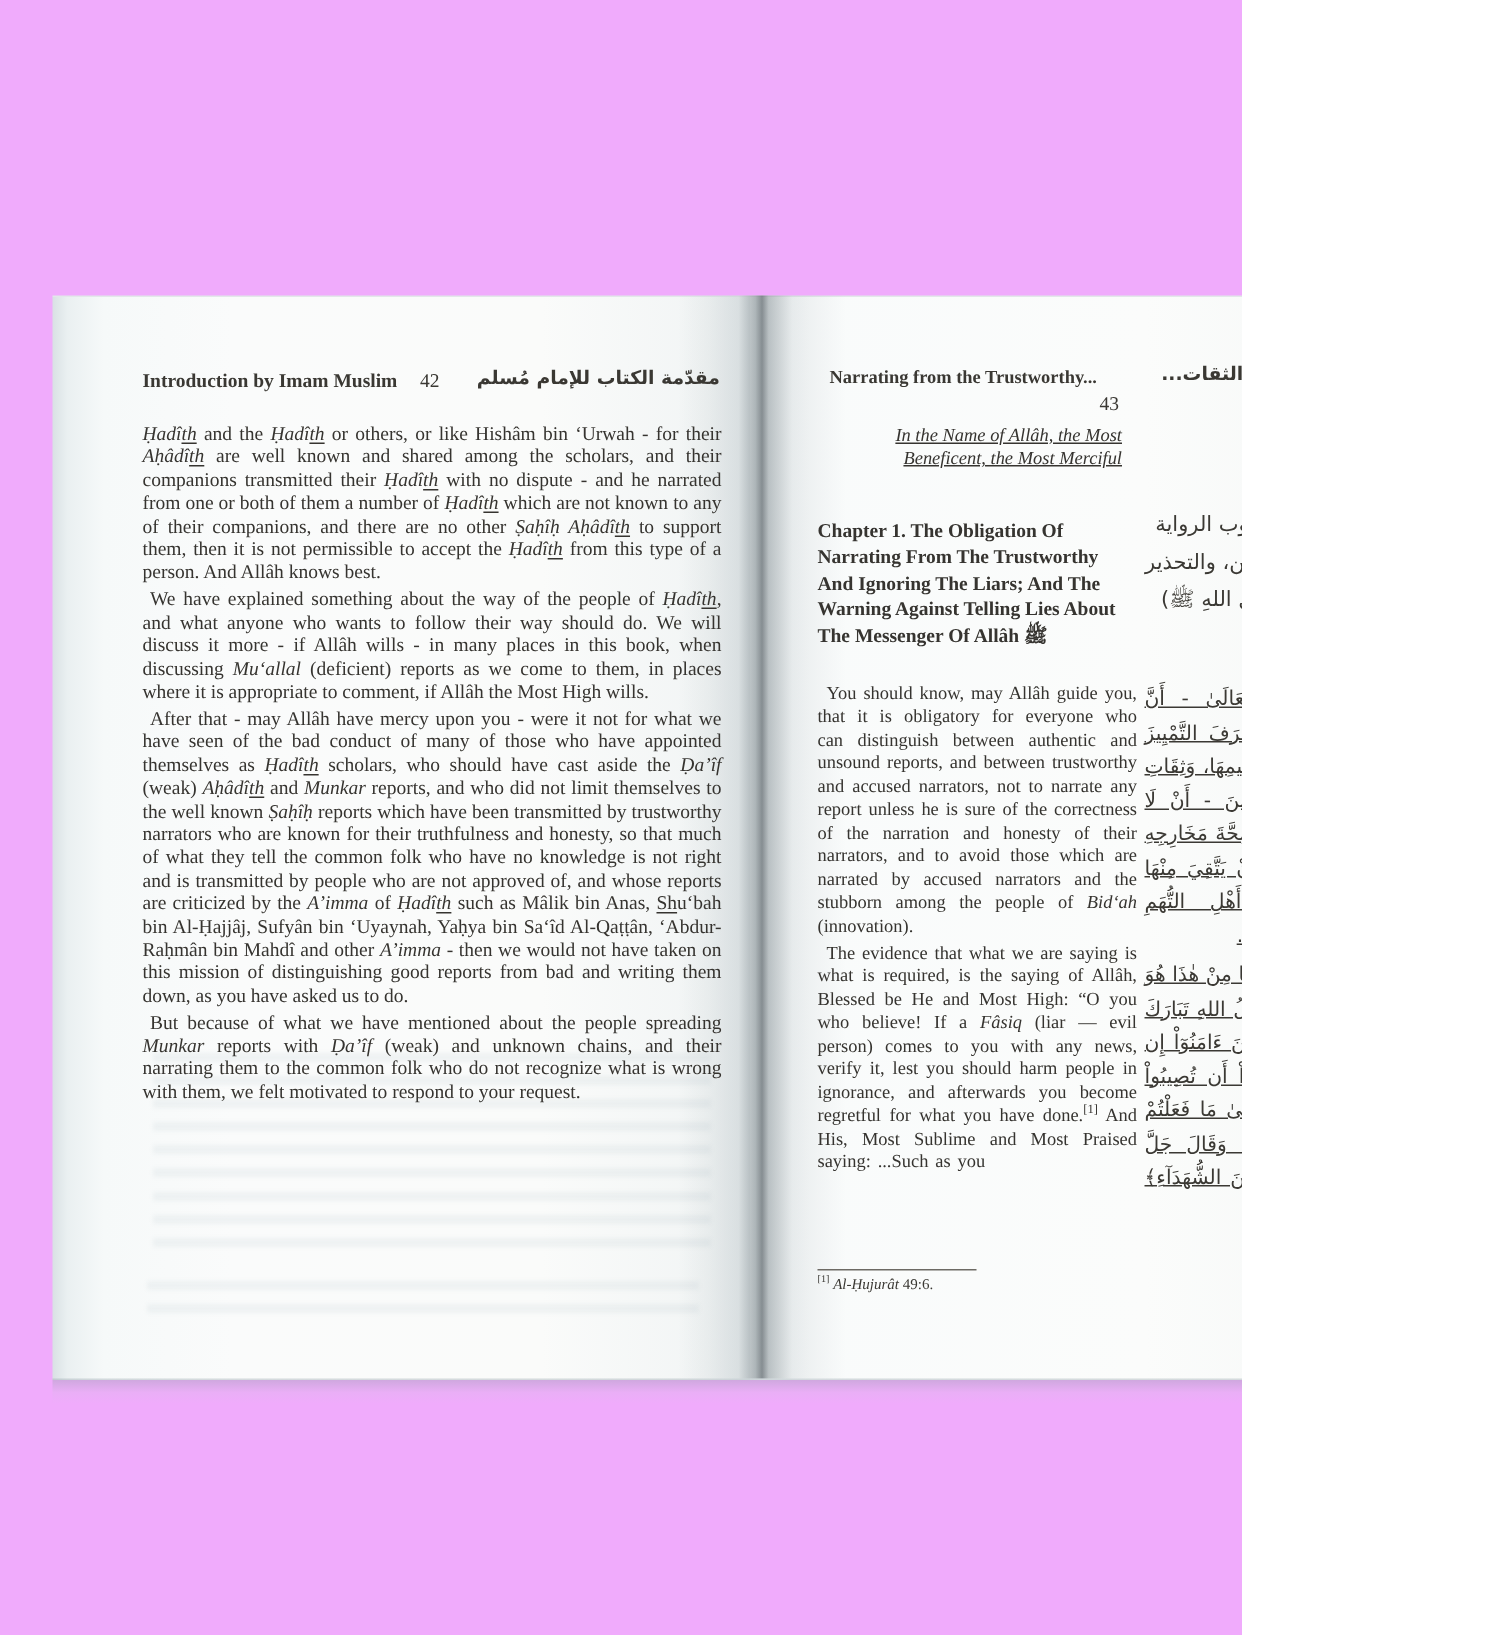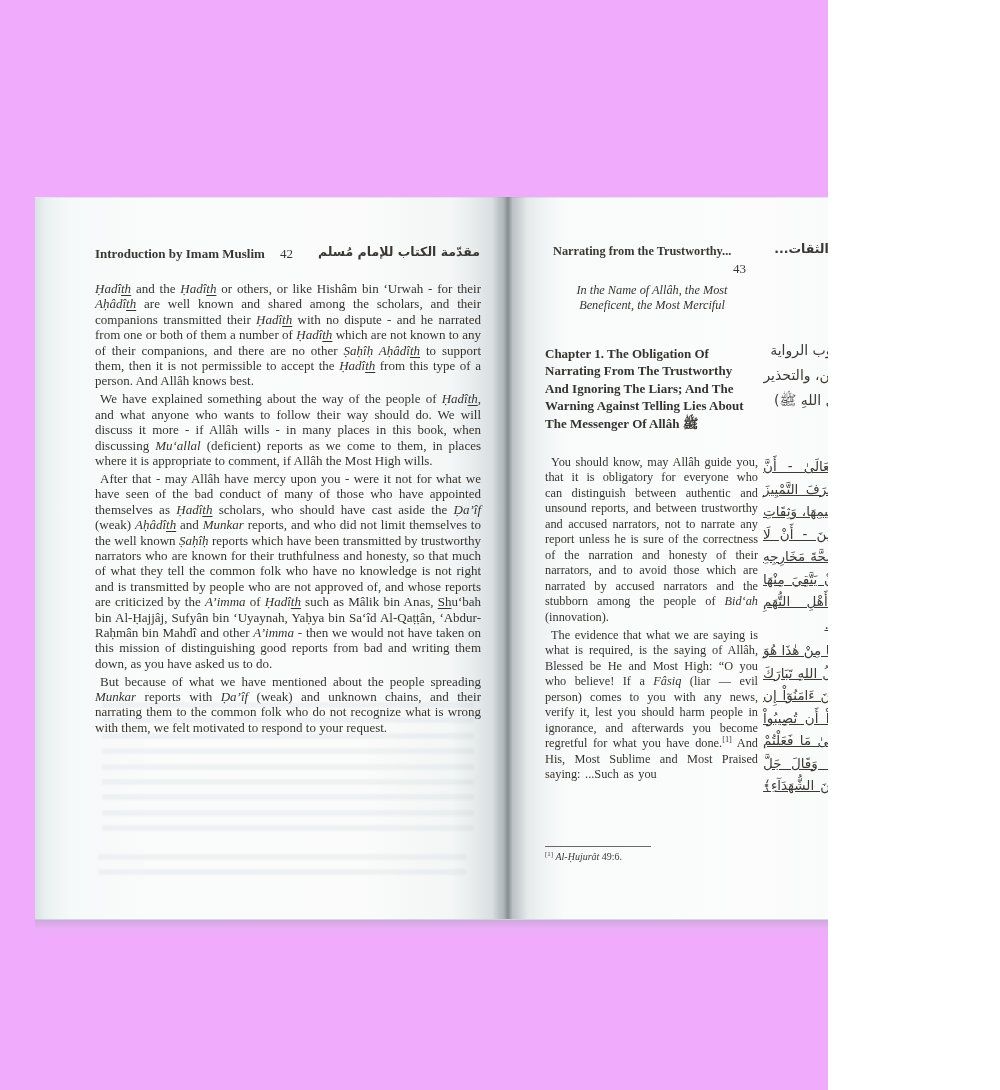--- a/index.html
+++ b/index.html
@@ -27,21 +27,21 @@
   
   .hdr{position:absolute;font-size:13px;font-weight:bold;white-space:nowrap;color:#3a3833;}
   .hdr-num{font-weight:normal;text-align:center;}
   .arabic{font-family:"DejaVu Sans",sans-serif;direction:rtl;}
   .body-left{position:absolute;left:95px;top:281px;width:386px;
     font-size:13px;line-height:15.4px;text-align:justify;color:#363430;}
   .body-left p{margin:0 0 2.5px 0;text-indent:5px;}
   .body-left p:first-child{text-indent:0;}
   .col-en{position:absolute;left:545px;width:213px;color:#363430;}
   .col-ar{position:absolute;left:763px;width:202px;color:#3b3934;}
-  .basmala-en{top:283px;text-align:center;font-style:italic;font-size:12.3px;line-height:15px;}
+  .basmala-en{top:283px;text-align:right;font-style:italic;font-size:12.3px;line-height:15px;text-decoration:underline;}
   .basmala-ar{position:absolute;left:790px;top:274px;width:175px;text-align:right;
     font-family:"DejaVu Sans",sans-serif;direction:rtl;font-size:16px;color:#59646e;opacity:.8;
     transform:scaleY(.92);}
   .chap-en{top:345px;font-weight:bold;font-size:13px;line-height:17.4px;}
   .chap-ar{top:338px;font-family:"DejaVu Sans",sans-serif;direction:rtl;text-align:center;
     font-weight:normal;font-size:14px;line-height:25px;}
   .chap-ar-sub{top:415px;font-family:"DejaVu Sans",sans-serif;direction:rtl;text-align:center;
     font-weight:bold;font-size:13px;}
   .body-en{top:455px;font-size:12.3px;line-height:15.45px;text-align:justify;word-spacing:1.5px;}
   .body-en p{margin:0 0 3px 0;text-indent:6px;font-family:Liberation Serif, serif;}

